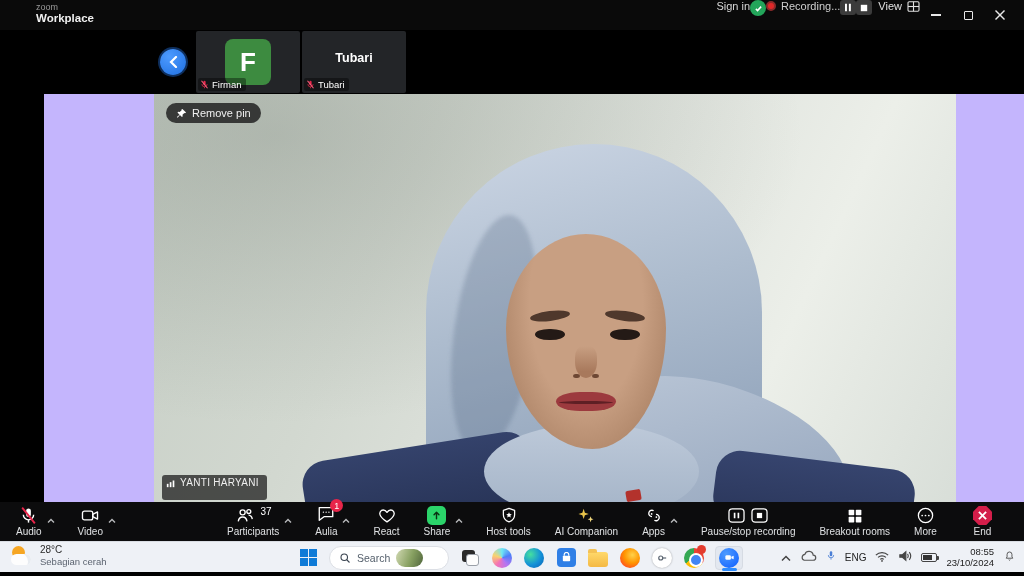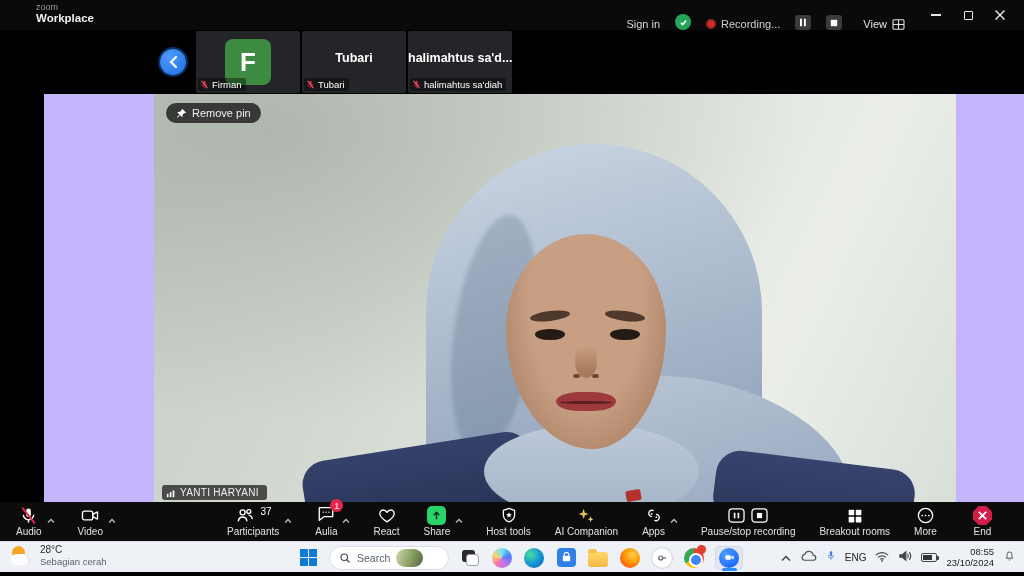--- a/index.html
+++ b/index.html
@@ -5,21 +5,21 @@
   * { margin:0; padding:0; box-sizing:border-box; }
   html,body { width:1024px; height:576px; overflow:hidden; background:#000;
     font-family:"Liberation Sans", sans-serif; }
   #app { position:relative; width:1024px; height:576px; background:#000; }
 
   
   .titlebar { position:relative; height:30px; background:#0a0a0a; }
   .logo { position:absolute; left:36px; top:3px; line-height:1.05; }
   .logo .l1 { font-size:9px; color:#9a9a9a; }
   .logo .l2 { font-size:11.5px; color:#f0f0f0; font-weight:600; }
-  .tb-right { position:absolute; right:0; top:0; height:30px; display:flex; align-items:flex-end; gap:15px; padding-right:8px; }
+  .tb-right { position:absolute; right:0; top:0; height:30px; display:flex; align-items:flex-start; gap:0; padding-right:8px; }
   .signin { font-size:11px; color:#d8d8d8; }
   .shield { width:16px; height:16px; border-radius:50%; background:#23a55a; display:flex; align-items:center; justify-content:center; }
   .recgrp { display:flex; align-items:center; gap:5px; }
   .recdot { width:10px; height:10px; border-radius:50%; background:#e02828; border:2px solid #8c2a2a; }
   .rectext { font-size:11px; color:#cfcfcf; }
   .recbtn { width:16px; height:15px; border-radius:3px; background:#3b3b3b; display:flex; align-items:center; justify-content:center; }
   .viewgrp { display:flex; align-items:center; gap:5px; margin-left:6px; }
   .viewtext { font-size:11px; color:#e0e0e0; }
   .winctl { display:flex; align-items:center; }
   .winbtn { width:32px; height:30px; display:flex; align-items:center; justify-content:center; }
@@ -90,21 +90,21 @@
     background:linear-gradient(#c89f82, #a8795c 80%); }
   .nostril-l { position:absolute; left:42%; top:65%; width:4%; height:2.2%; background:#6d4733; border-radius:50%; }
   .nostril-r { position:absolute; right:42%; top:65%; width:4%; height:2.2%; background:#6d4733; border-radius:50%; }
   .lips { position:absolute; left:31%; top:73.5%; width:38%; height:9%; background:#9c3a3e; border-radius:48% / 60%; }
   .lipline { position:absolute; left:33%; top:77.5%; width:34%; height:1.4%; background:#5e1f24; border-radius:50%; }
   .chest-badge { position:absolute; left:472px; top:396px; width:15px; height:11px; background:#b3322c; border-radius:2px; transform:rotate(-10deg); }
   .remove-pin { position:absolute; left:12px; top:9px; display:flex; align-items:center; gap:5px;
     background:rgba(28,28,28,.82); border:none; border-radius:12px; padding:4px 10px; }
   .remove-pin span { font-size:11px; color:#f0f0f0; }
   .nametag { position:absolute; left:8px; bottom:6px; display:flex; align-items:center; gap:4px;
-    background:rgba(22,22,22,.72); border-radius:3px; padding:2px 8px 2px 4px; }
+    background:rgba(22,22,22,.72); border-radius:3px; padding:2px 8px 12px 4px; }
   .nametag span { font-size:10px; color:#efefef; letter-spacing:.3px; }
 
   
   .ztoolbar { position:relative; height:39px; background:#0c0c0d; display:flex; align-items:center; padding:0 16px; gap:24px; }
   .tb-btn { position:relative; display:flex; flex-direction:column; align-items:center; gap:1px; color:#e6e7e9; cursor:default; }
   .tb-btn .lab { font-size:10px; white-space:nowrap; color:#dfe1e3; }
   .tb-ic { height:19px; display:flex; align-items:center; justify-content:center; gap:4px; }
   .has-caret { margin-right:12px; }
   .caret { position:absolute; right:-13px; top:4px; }
   .pcount { font-size:10px; color:#fff; margin-left:2px; position:relative; top:-4px; }
@@ -249,32 +249,20 @@
               <rect x="9" y="2" width="6" height="12" rx="3" fill="#e8254a"></rect>
               <path d="M5 11a7 7 0 0014 0" stroke="#e8254a" stroke-width="2" fill="none"></path>
               <line x1="12" y1="18" x2="12" y2="22" stroke="#e8254a" stroke-width="2"></line>
               <line x1="4" y1="2" x2="20" y2="22" stroke="#ff5d7a" stroke-width="3"></line>
             </svg>
           <span>Tubari</span>
         </div>
       </div>
 
 
-      <div class="tile">
-        <div class="center-name">halimahtus sa'd...</div>
-        <div class="tile-name">
-          <svg width="9" height="9" viewBox="0 0 24 24">
-              <rect x="9" y="2" width="6" height="12" rx="3" fill="#e8254a"></rect>
-              <path d="M5 11a7 7 0 0014 0" stroke="#e8254a" stroke-width="2" fill="none"></path>
-              <line x1="12" y1="18" x2="12" y2="22" stroke="#e8254a" stroke-width="2"></line>
-              <line x1="4" y1="2" x2="20" y2="22" stroke="#ff5d7a" stroke-width="3"></line>
-            </svg>
-          <span>halimahtus sa'diah</span>
-        </div>
-      </div>
 
     </div>
   </div>
 
   <div class="stage">
     <div class="video">
       <div class="v-vignette"></div>
       <div class="hijab"></div>
       <div class="hijab-shadow"></div>
       <div class="shoulder-l"></div>

